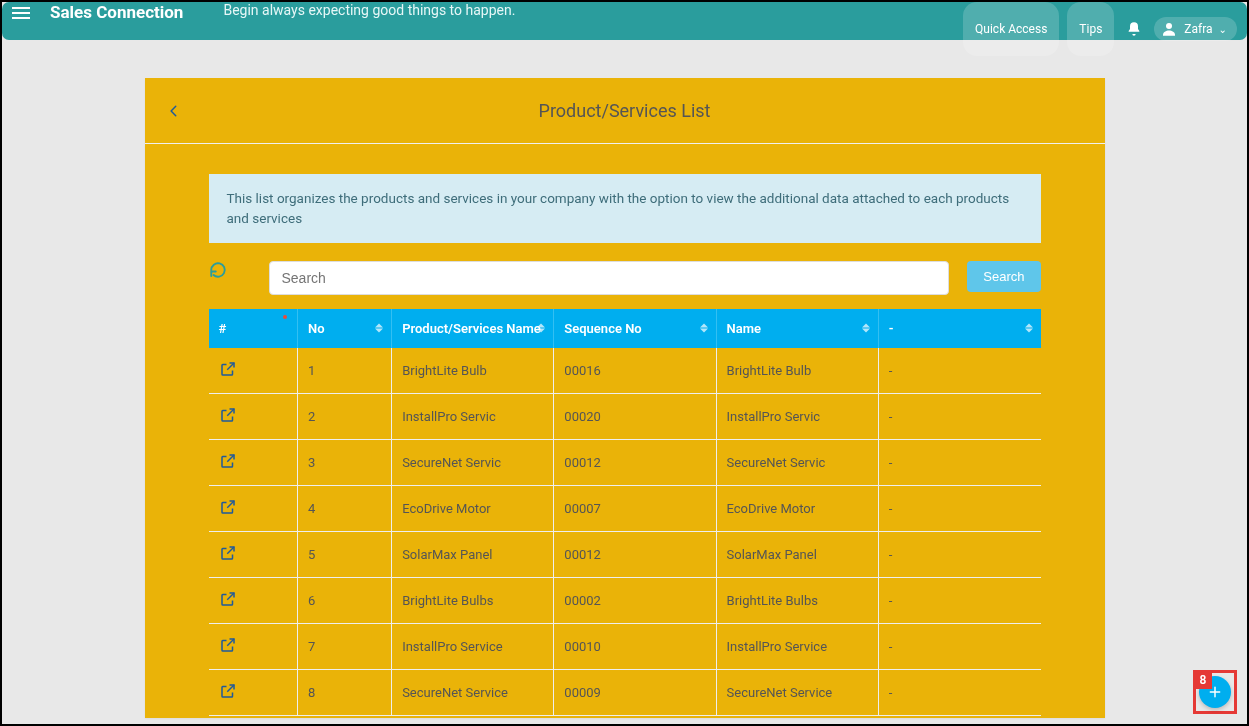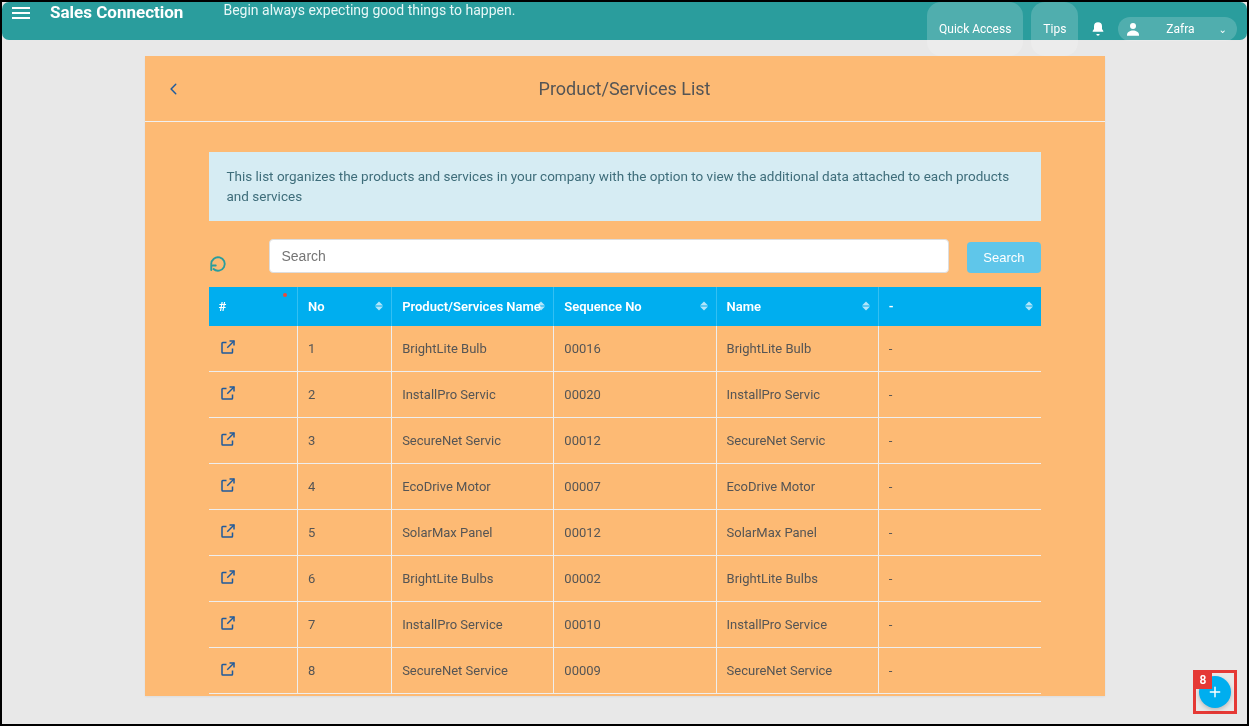--- a/index.html
+++ b/index.html
@@ -37,33 +37,33 @@
     border-radius: 14px;
     padding: 20px 12px;
     font-size:12px;
     cursor:pointer;
   }
   .bell-icon { width:16px; height:16px; fill:#fff; cursor:pointer; margin:0 4px;}
   .user-pill {
     background: rgba(255,255,255,0.18);
     border-radius:14px;
     padding:3px 10px 3px 6px;
-    display:flex; align-items:center; gap:24px;
+    display:flex; align-items:center; gap:6px;
     font-size:12px;
     cursor:pointer;
   }
   .user-avatar {
     width:18px; height:18px; fill:#fff;
   }
   .chev { font-size:10px; }
 
   
   .card {
-    background:#fdba74;
-    margin: 16px auto 0 auto;
+    background:#eab308;
+    margin: 38px auto 0 auto;
     width: 960px;
     min-height: 640px;
     box-shadow: 0 1px 2px rgba(0,0,0,0.05);
   }
   .card-header {
     position:relative;
     height:66px;
     border-bottom:1px solid #f0f0f0;
     display:flex;
     align-items:center;
@@ -85,21 +85,21 @@
     margin: 30px 64px 18px 64px;
     background:#d6ecf3;
     color:#3e6d7a;
     padding:14px 18px;
     font-size:13.5px;
     line-height:1.5;
   }
   .controls {
     margin: 14px 64px 14px 64px;
     display:flex;
-    align-items:flex-end;
+    align-items:flex-start;
     gap:18px;
   }
   .refresh-icon {
     width:18px; height:18px;
     stroke:#2a9d9d;
     cursor:pointer;
     margin-right: 24px;
   }
   .search-input {
     flex:1;

